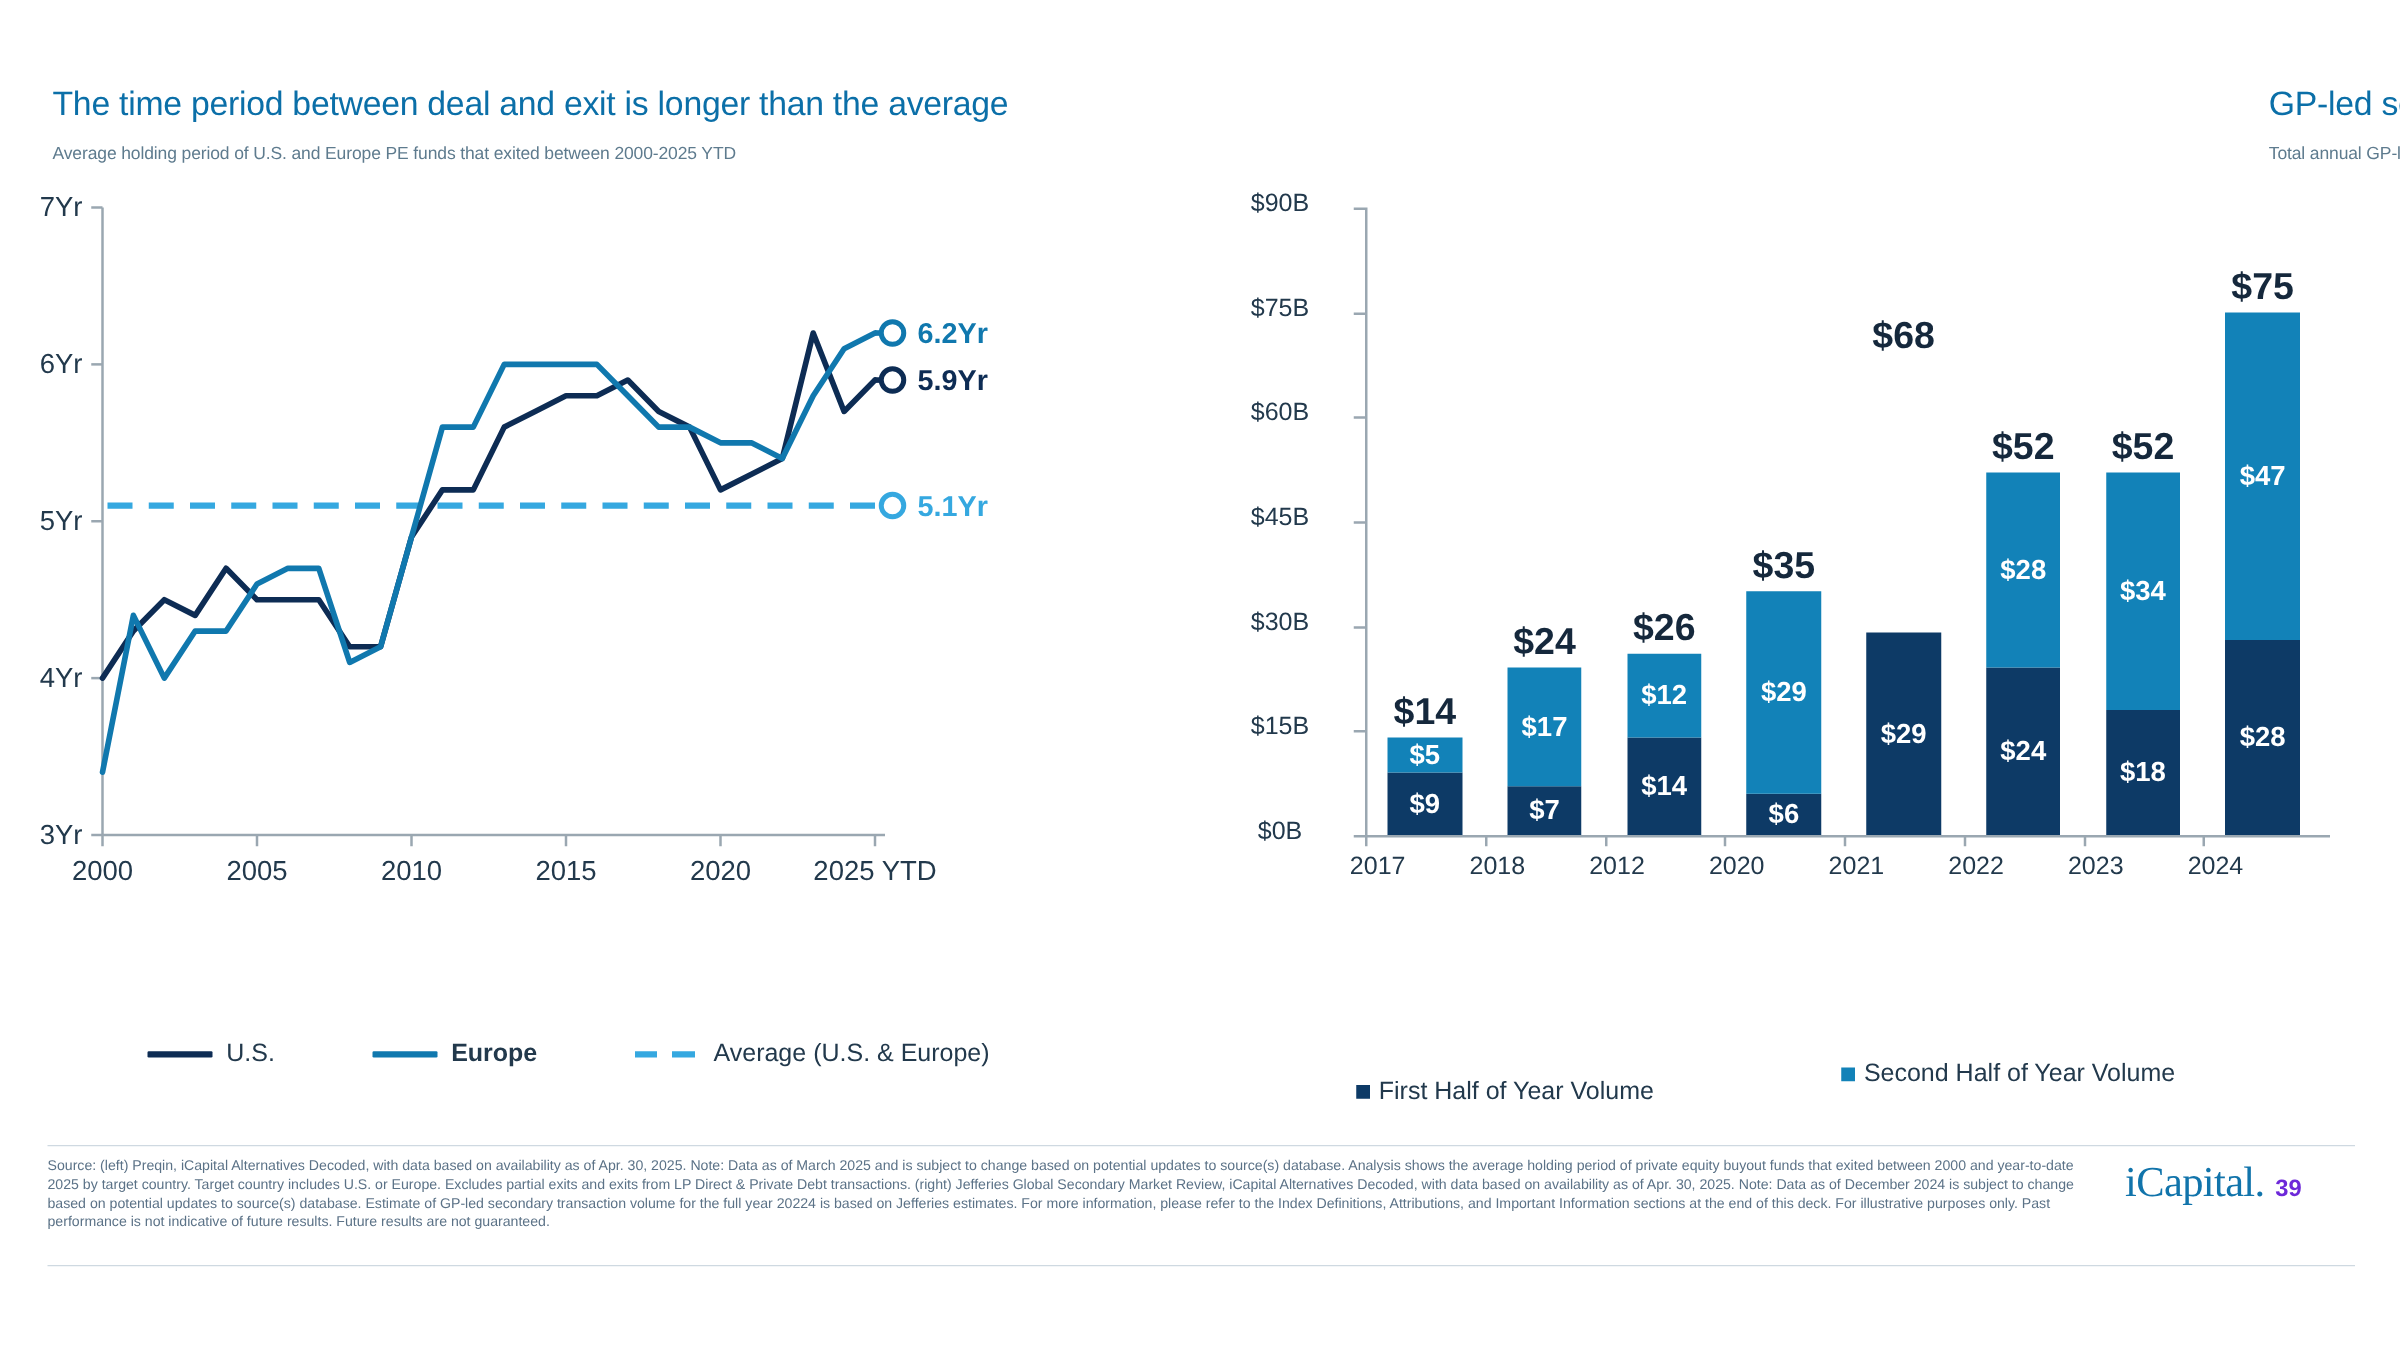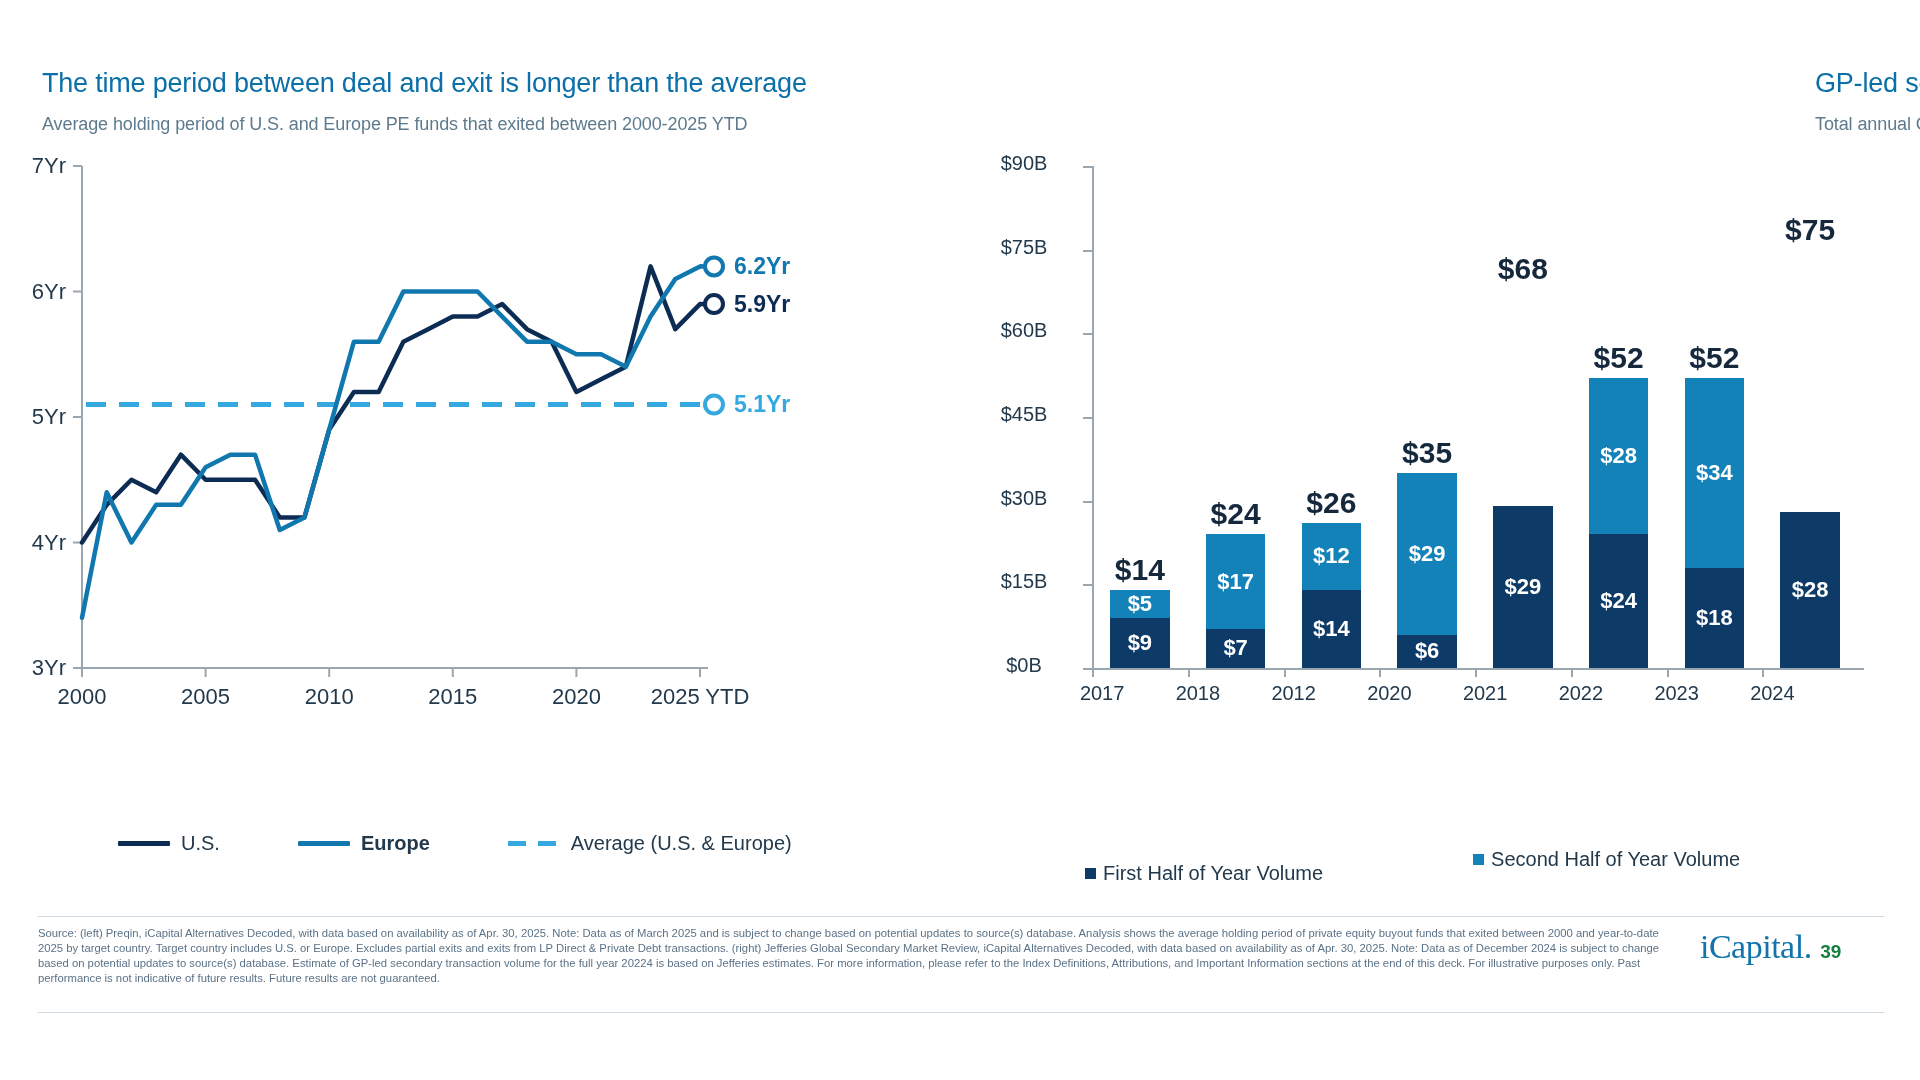--- a/index.html
+++ b/index.html
@@ -18,21 +18,21 @@
   .panel-left{left:0;width:960px;}
   .panel-right{left:960px;width:960px;}
 
   .p-title{
     position:absolute;top:68px;left:42px;
     font-size:27px;font-weight:400;color:#0b6fa8;letter-spacing:-0.2px;
     white-space:nowrap;
   }
   .p-sub{
     position:absolute;top:114px;left:42px;
-    font-size:18px;font-weight:400;color:#5e7b8e;letter-spacing:-0.1px;
+    font-size:14px;font-weight:400;color:#5e7b8e;letter-spacing:-0.1px;
     white-space:nowrap;
   }
 
   
   .chart{position:absolute;}
   .axis-lbl{
     position:absolute;font-size:20px;color:#22394c;white-space:nowrap;
   }
   .ylbl{text-align:center;}
   .xlbl{}
@@ -79,21 +79,21 @@
     position:absolute;left:1700px;top:928px;
     display:flex;align-items:baseline;
   }
   .logo-text{
     font-family:"Liberation Serif", serif;
     font-size:34px;color:#1174ab;letter-spacing:-0.5px;font-weight:400;
   }
   .logo-dot{font-family:"Liberation Serif",serif;font-size:34px;color:#1174ab;}
   .page-num{
     margin-left:8px;font-family:"Liberation Sans",sans-serif;
-    font-size:19px;font-weight:bold;color:#15803d;
+    font-size:19px;font-weight:bold;color:#6d28d9;
   }
   svg{display:block;overflow:visible;}
 </style>
 </head>
 <body>
 
 <div class="slide">
 
   <div class="panel panel-left">
     <div class="p-title">The time period between deal and exit is longer than the average</div>
@@ -248,20 +248,23 @@
           <div class="seg-val" style="top: 50%;">$34</div>
         </div>
       </div>
       <div class="bar-total" style="left: 654.375px; top: 180.956px; width: 120px;">$52</div>
       <div class="axis-lbl xlbl" style="left: 654.375px; top: 522px; width: 120px;">2023</div>
       <div class="tick" style="left: 666.5px; top: 508px; width: 2px; height: 9px;"></div>
       <div class="bar-group" style="left: 780.442px; bottom: 112px; width: 59.365px; height: 418.333px;">
         <div class="bar-seg seg-first" style="bottom: 0px; height: 156.178px;">
           <div class="seg-val" style="top: 50%;">$28</div>
         </div>
+        <div class="bar-seg seg-second" style="bottom: 156.178px; height: 262.156px;">
+          <div class="seg-val" style="top: 50%;">$47</div>
+        </div>
       </div>
       <div class="bar-total" style="left: 750.125px; top: 52.6667px; width: 120px;">$75</div>
       <div class="axis-lbl xlbl" style="left: 750.125px; top: 522px; width: 120px;">2024</div>
       <div class="tick" style="left: 762.25px; top: 508px; width: 2px; height: 9px;"></div>
     </div>
   <div class="legend" id="legend-right" style="left:1085px;top:834px;">
       <div class="legend-item" style="margin-right: 150px; margin-top: 28px;">
         <span class="legend-sq" style="background: rgb(13, 58, 102);"></span>
         <span class="legend-txt">First Half of Year Volume</span>
       </div>

